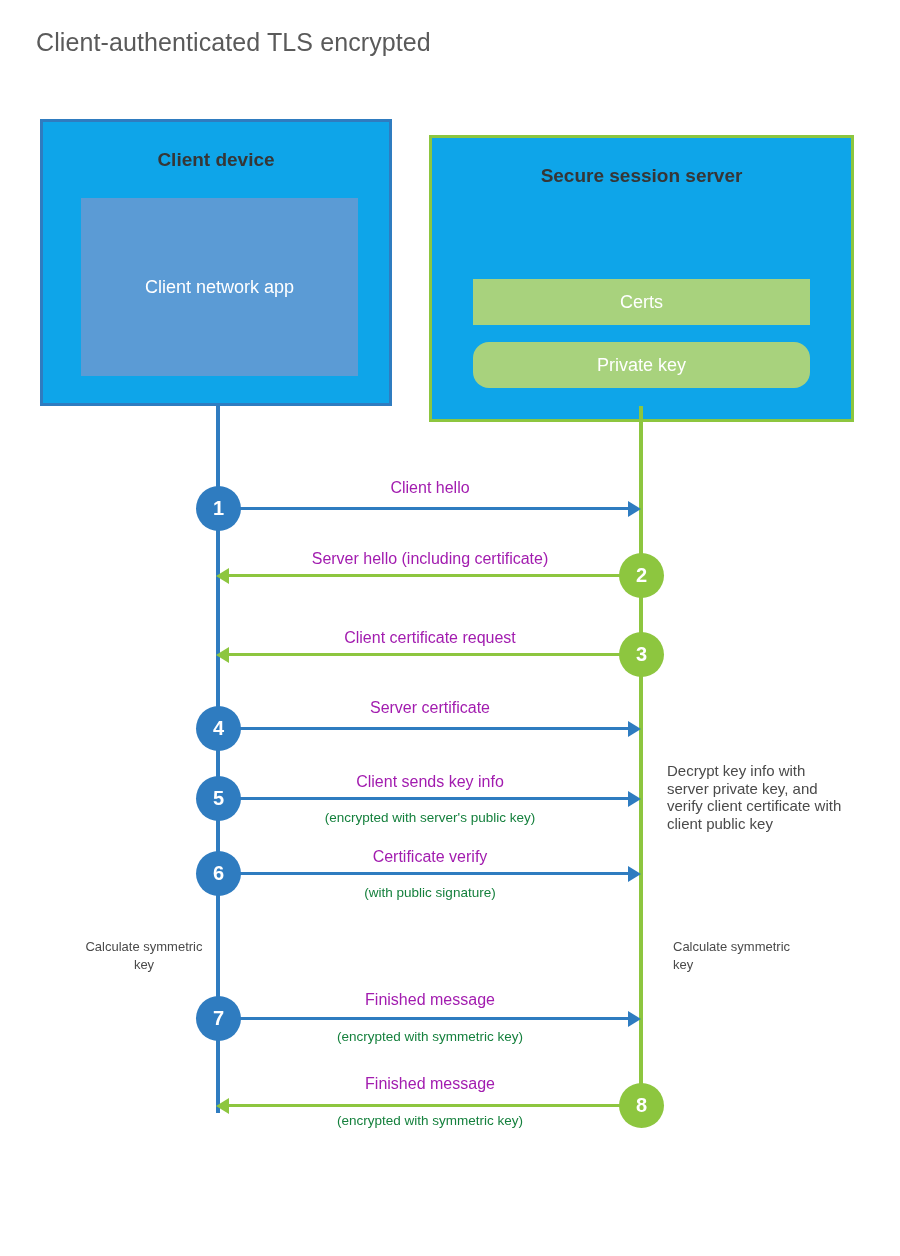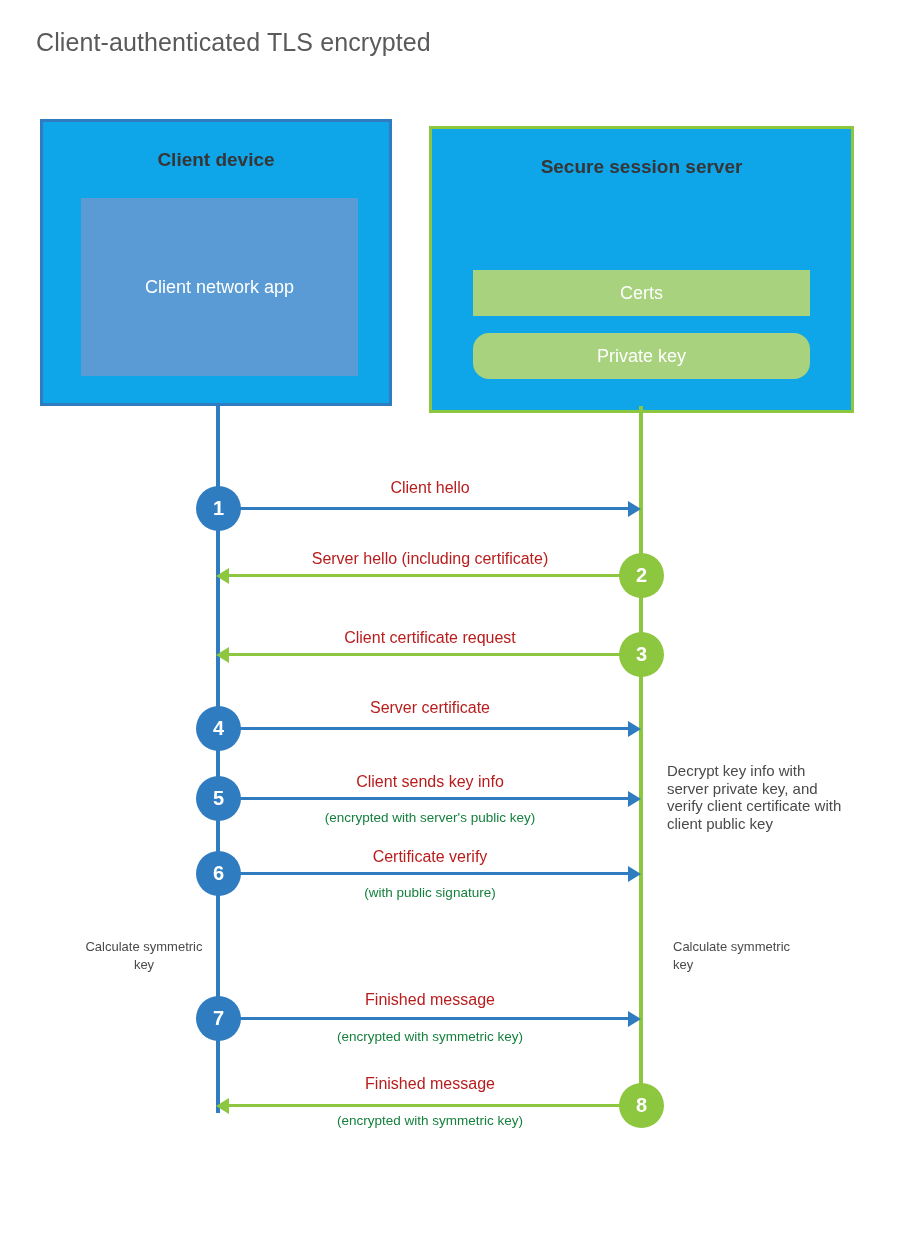--- a/index.html
+++ b/index.html
@@ -41,21 +41,21 @@
   }
   .actor-box.client {
     left: 40px;
     top: 119px;
     width: 352px;
     height: 287px;
     border: 3px solid #2f7cc0;
   }
   .actor-box.server {
     left: 429px;
-    top: 126px;
+    top: 135px;
     width: 425px;
     height: 287px;
     border: 3px solid #8dc63f;
   }
   .actor-title {
     position: absolute;
     left: 0;
     right: 0;
     top: 27px;
     text-align: center;
@@ -169,21 +169,21 @@
     left: 619px;
   }
 
   
   .msg-label {
     position: absolute;
     left: 230px;
     width: 400px;
     text-align: center;
     font-size: 16px;
-    color: #b91c1c;
+    color: #a21caf;
     white-space: nowrap;
   }
   .msg-sublabel {
     position: absolute;
     left: 230px;
     width: 400px;
     text-align: center;
     font-size: 13.5px;
     color: #15803d;
     white-space: nowrap;

